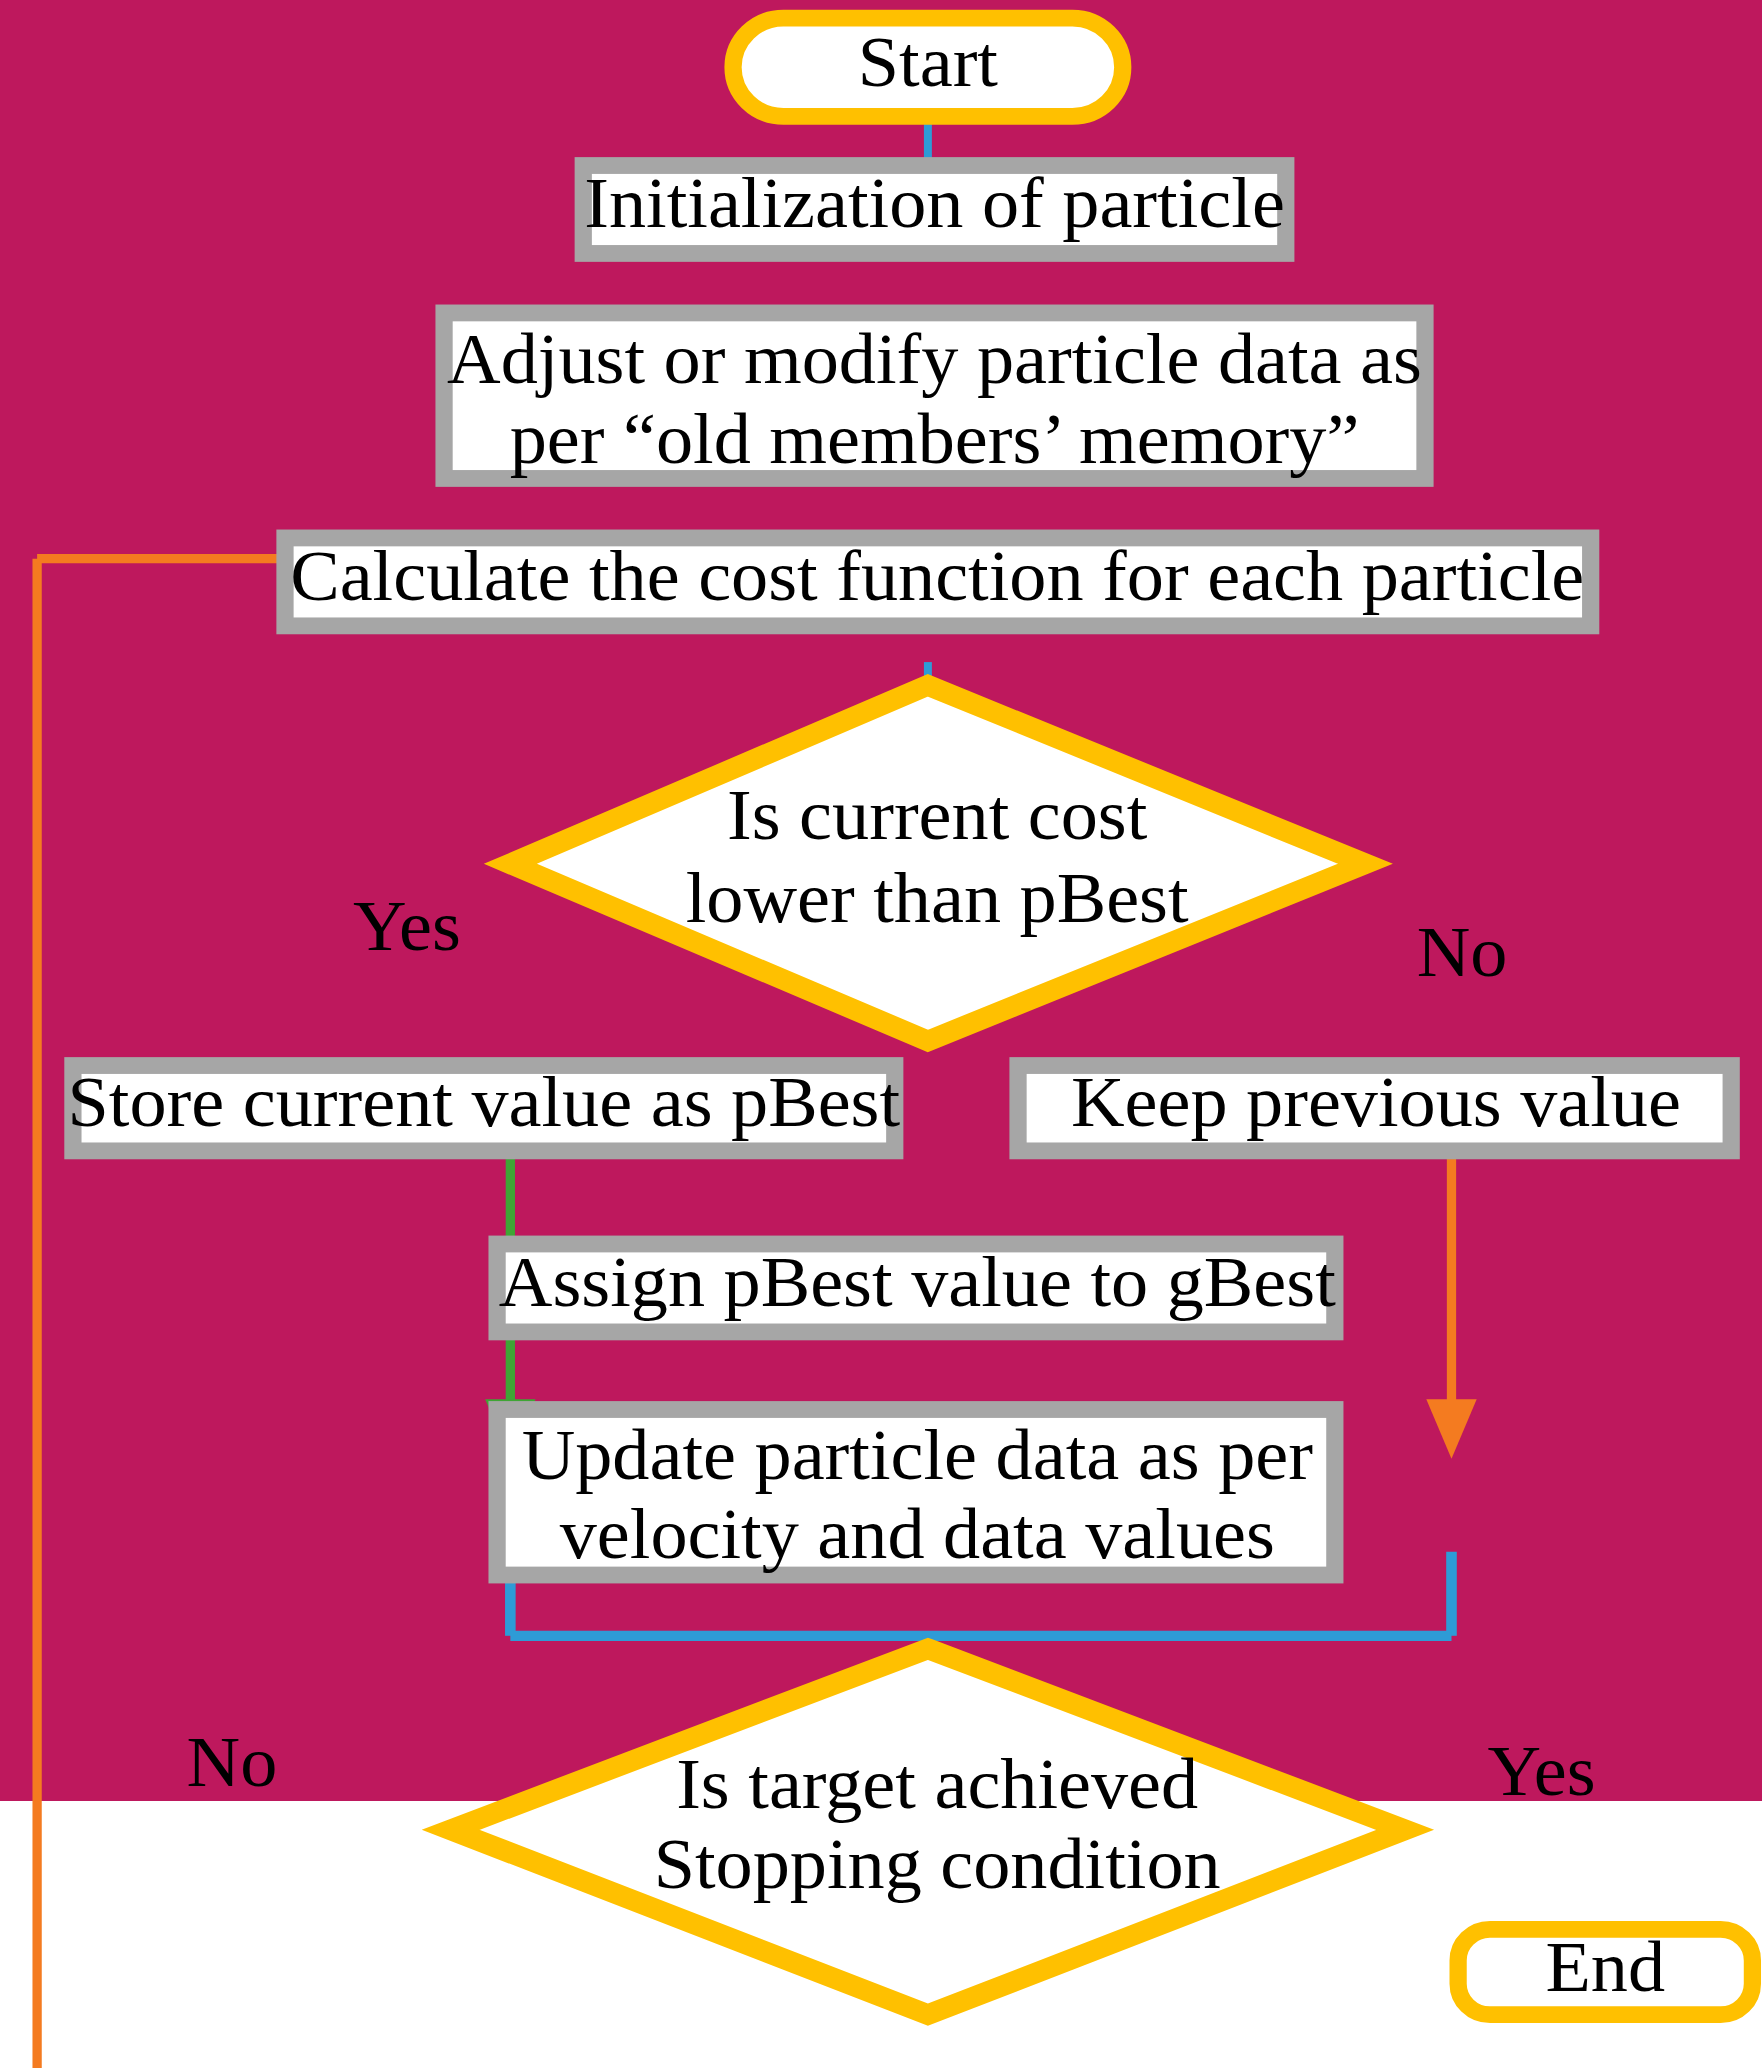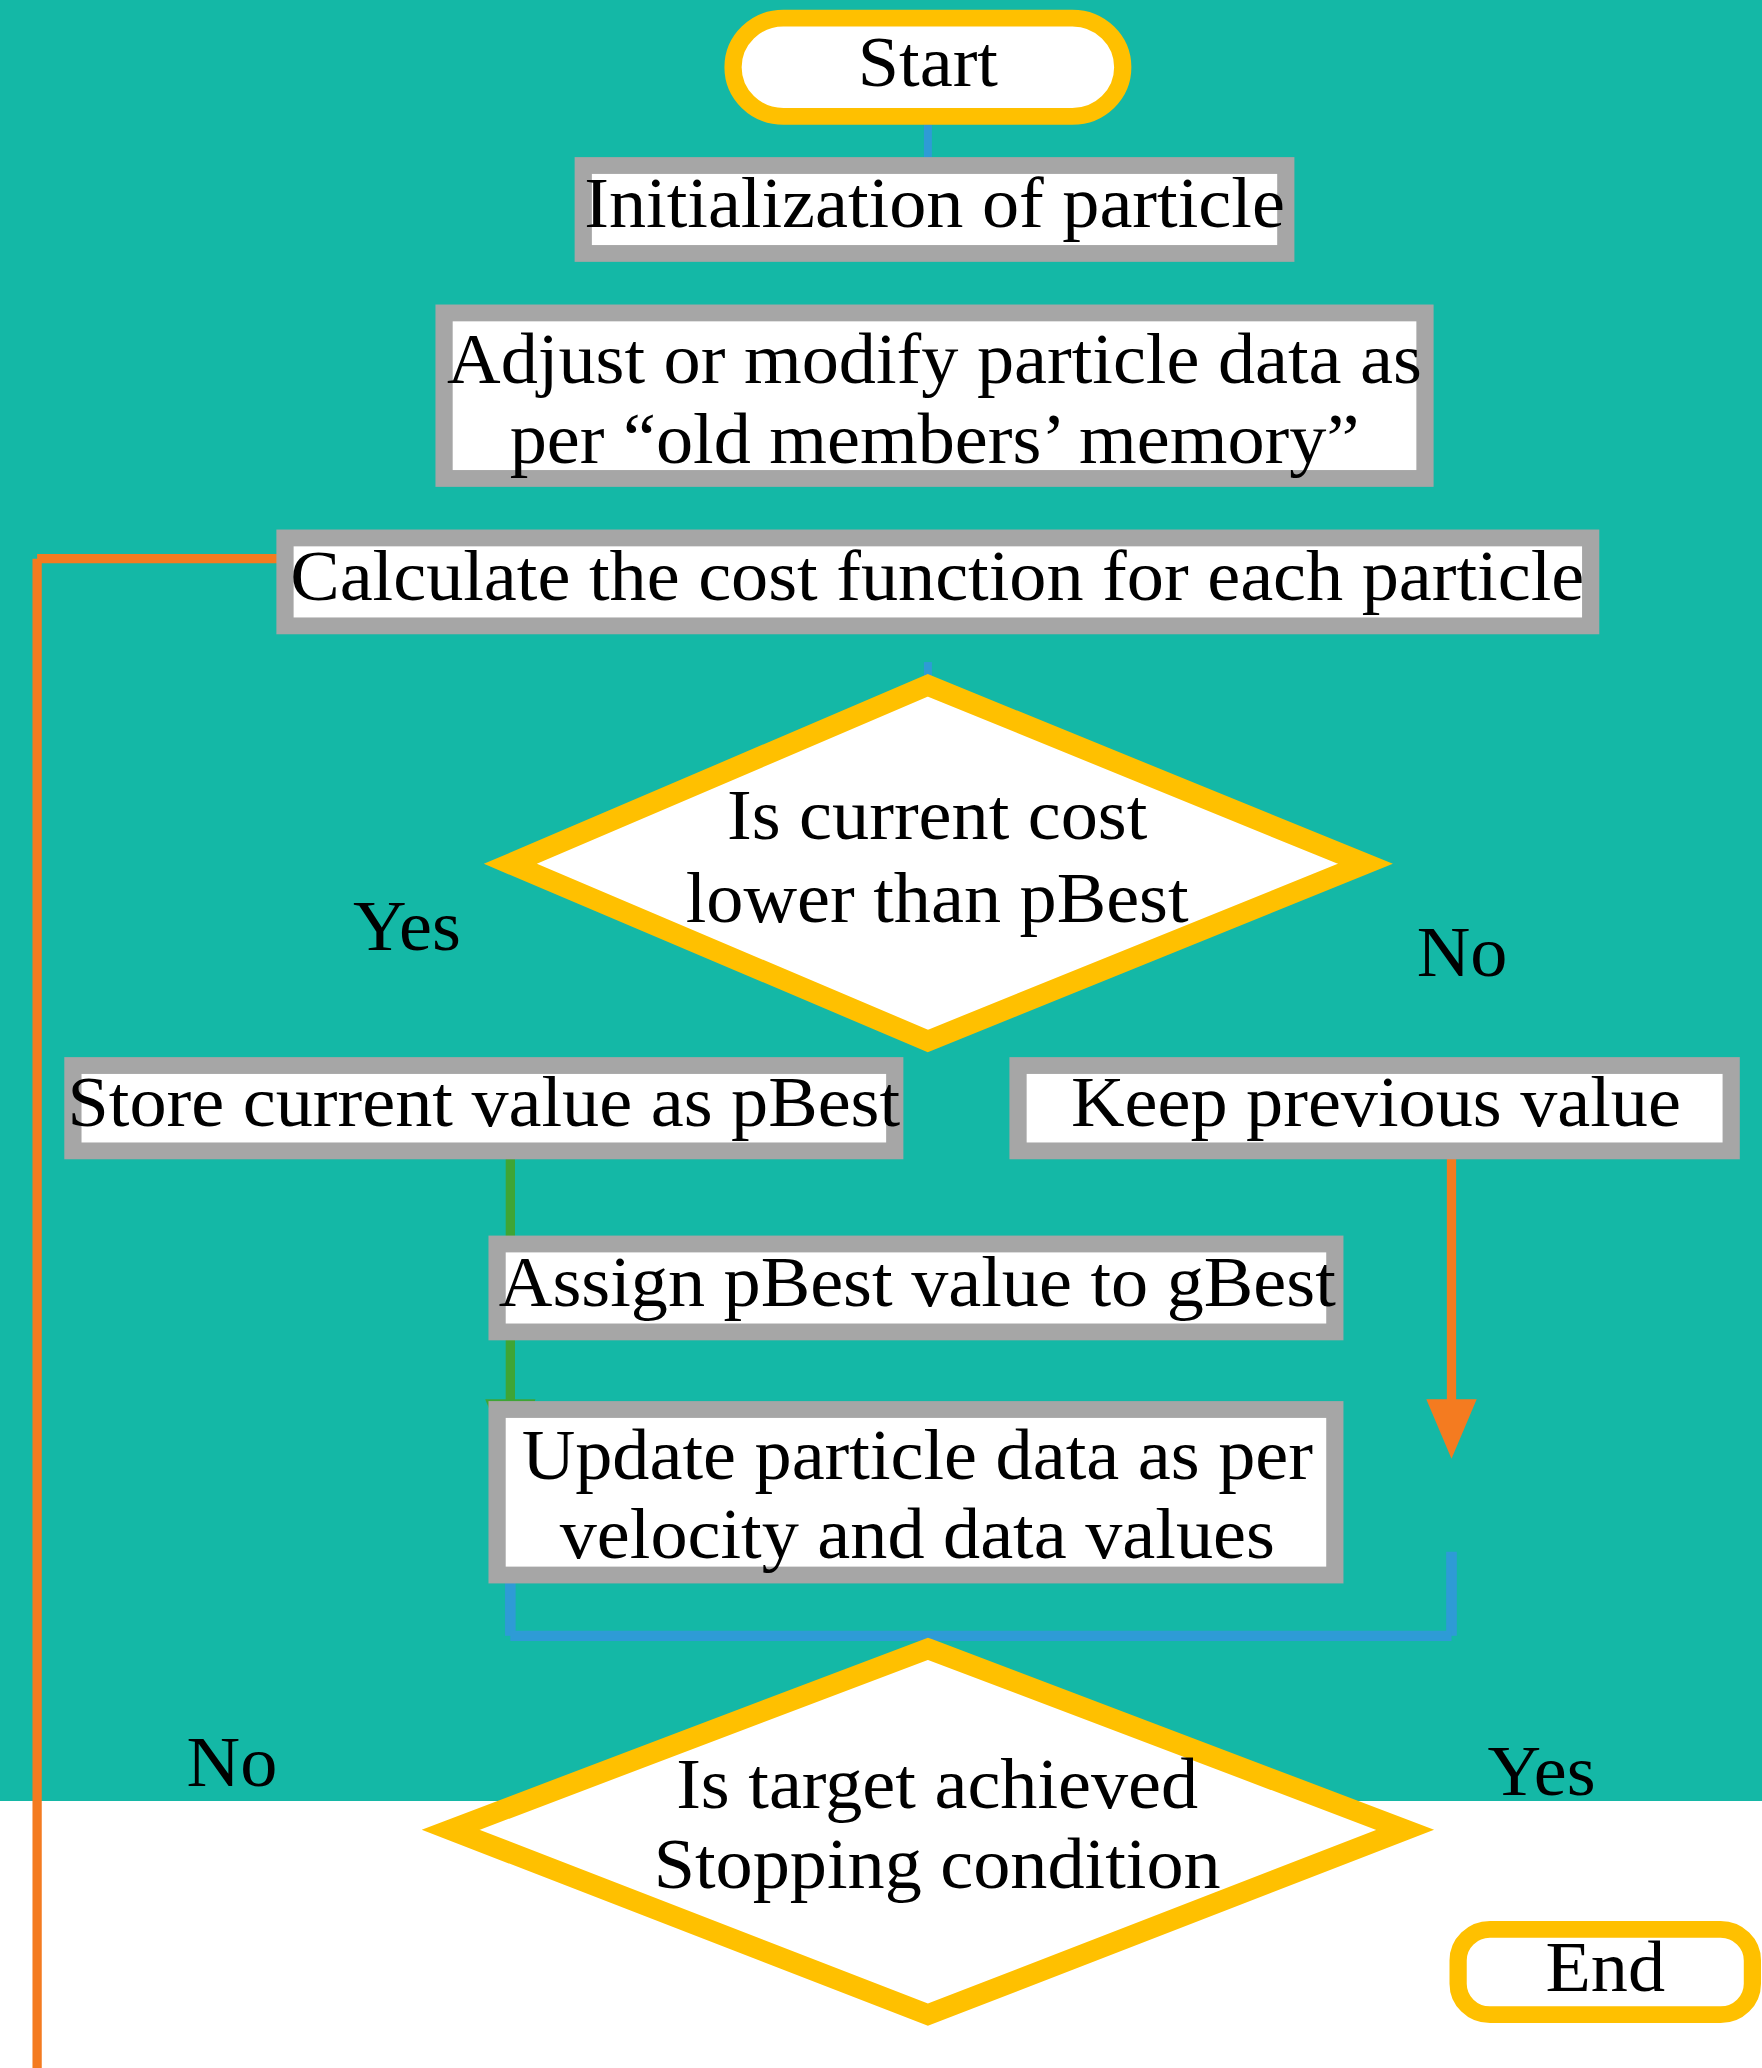--- a/index.html
+++ b/index.html
@@ -10,21 +10,21 @@
   body {
     width: 1763px;
     height: 2069px;
     font-family: "Liberation Serif", "DejaVu Serif", serif;
     overflow: hidden;
   }
   #flowchart-root {
     position: relative;
     width: 1763px;
     height: 1801px;
-    background: #14b8a6;
+    background: #be185d;
   }
   svg.fc {
     position: absolute;
     top: 0; left: 0;
     width: 1763px;
     height: 2069px;
   }
   .node-text {
     font-family: "Liberation Serif", "DejaVu Serif", serif;
     fill: #000000;

